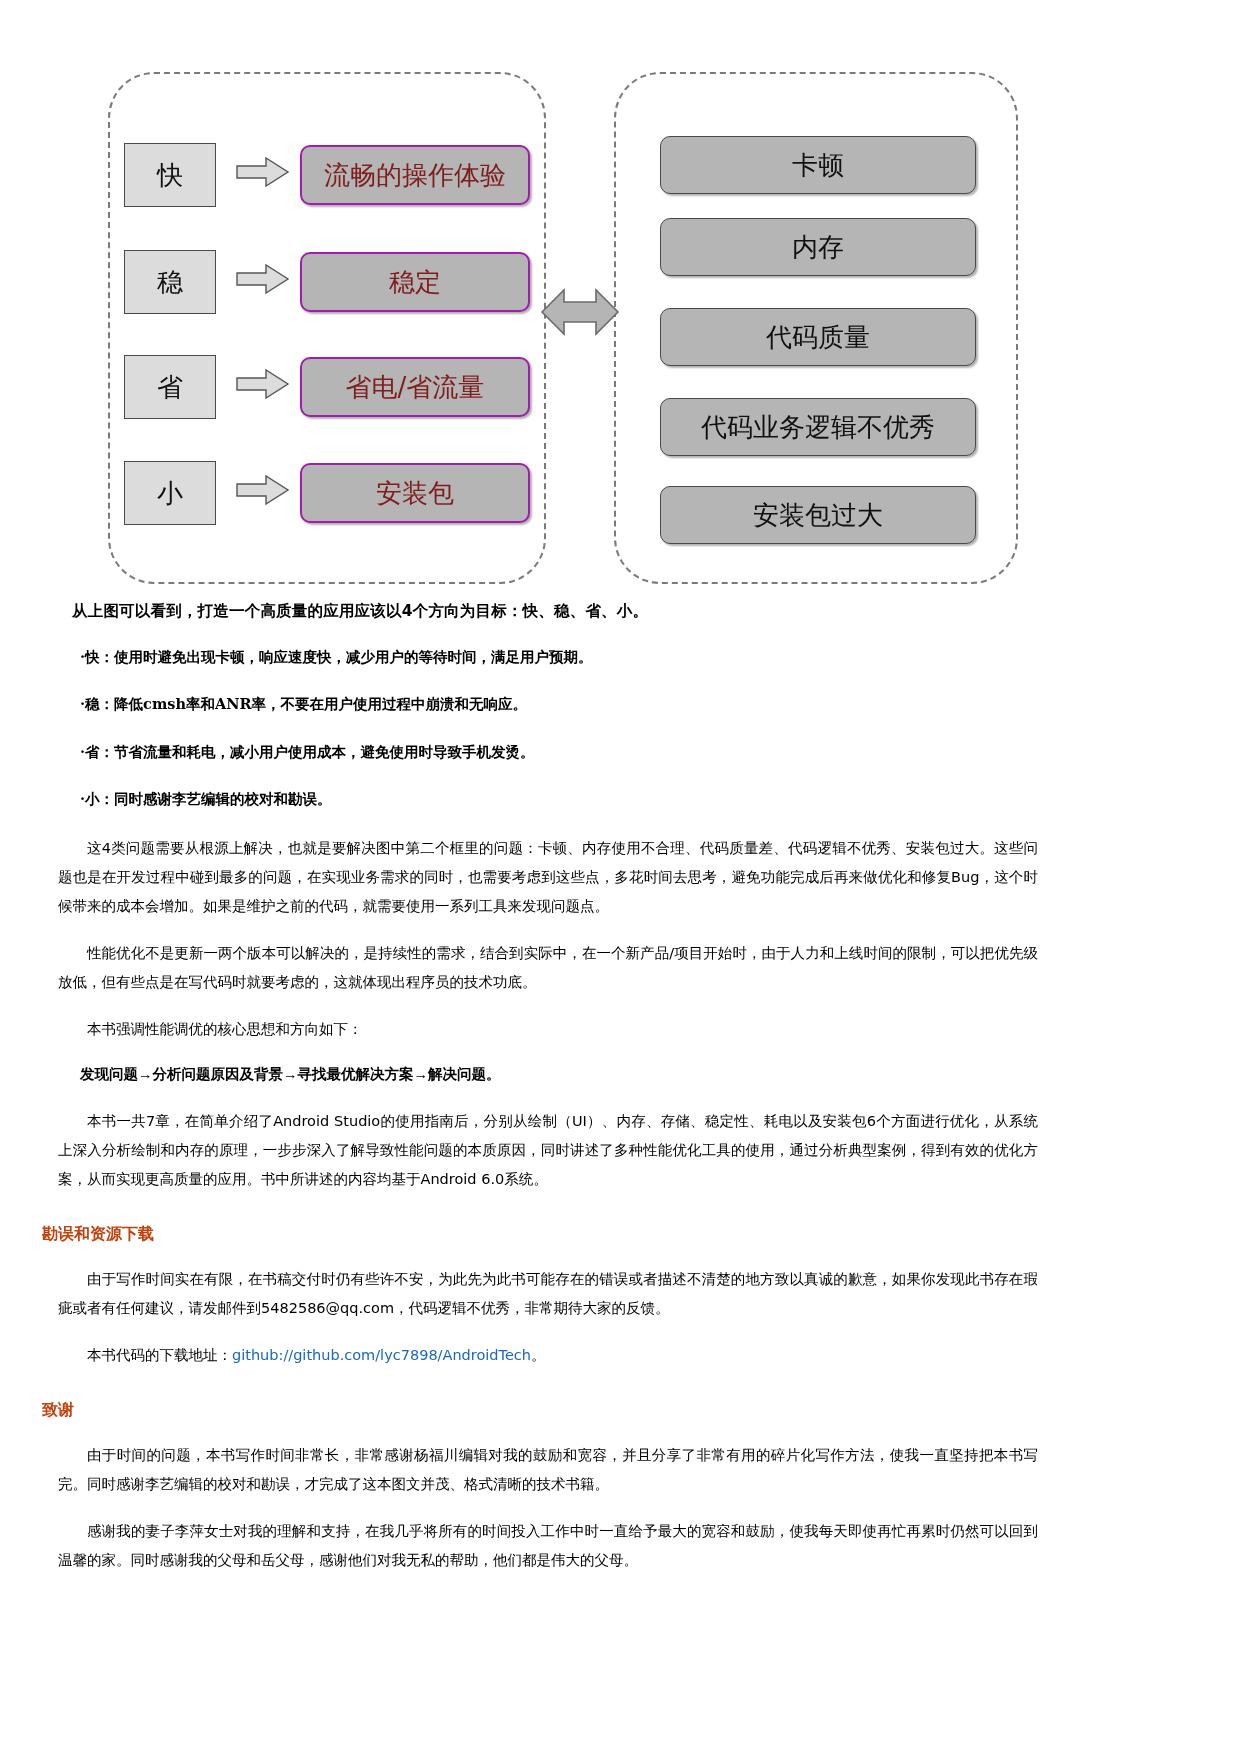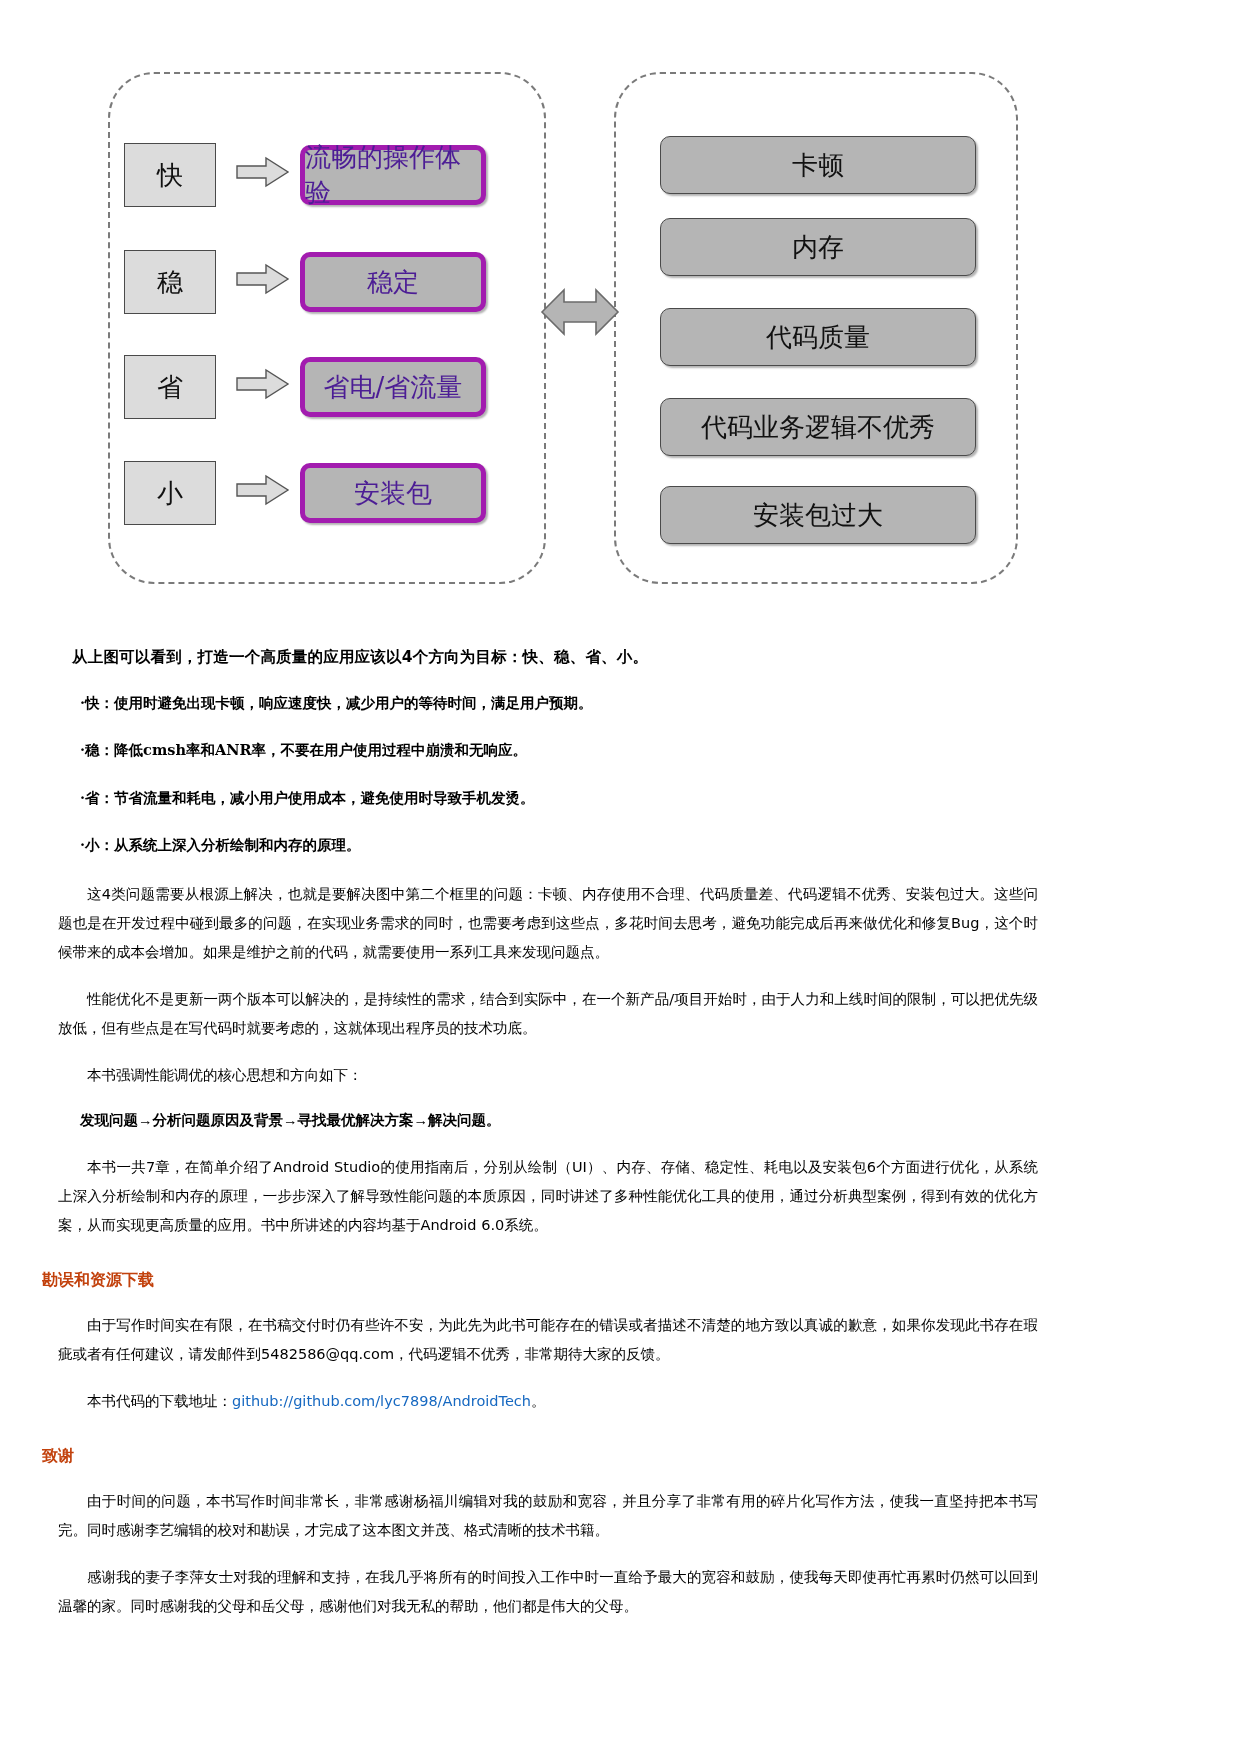--- a/index.html
+++ b/index.html
@@ -57,31 +57,31 @@
   .arrow-right {
     position: absolute;
     left: 128px;
     top: 16px;
     width: 54px;
     height: 32px;
   }
   .goal-val {
     position: absolute;
     left: 192px;
-    width: 186px;
+    width: 230px;
     height: 60px;
     background: #b5b5b5;
-    border: 5px solid #a21caf;
+    border: 2px solid #a21caf;
     border-radius: 10px;
     box-sizing: border-box;
     display: flex;
     align-items: center;
     justify-content: center;
     font-size: 26px;
-    color: #4c1d95;
+    color: #7f1d1d;
     font-family: "DejaVu Sans", sans-serif;
     box-shadow: 2px 2px 2px rgba(0,0,0,.30);
   }
 
   .issue-item {
     position: absolute;
     left: 46px;
     width: 316px;
     height: 58px;
     background: #b5b5b5;
@@ -105,21 +105,20 @@
     width: 80px;
     height: 60px;
   }
 
   
   .content {
     position: relative;
     padding: 0 58px 0 58px;
     box-sizing: border-box;
     width: 1096px;
-    margin-top: 46px;
   }
   p {
     margin: 0 0 18px 0;
   }
   .lead {
     font-size: 15.5px;
     font-weight: bold;
     letter-spacing: .2px;
     line-height: 1.5;
     margin-left: 14px;
@@ -225,21 +224,21 @@
 
 </div>
 
 <div class="content">
 
   <p class="lead">从上图可以看到，打造一个高质量的应用应该以4个方向为目标：快、稳、省、小。</p>
 
   <p class="bullet">·快：使用时避免出现卡顿，响应速度快，减少用户的等待时间，满足用户预期。</p>
   <p class="bullet">·稳：降低cmsh率和ANR率，不要在用户使用过程中崩溃和无响应。</p>
   <p class="bullet">·省：节省流量和耗电，减小用户使用成本，避免使用时导致手机发烫。</p>
-  <p class="bullet">·小：从系统上深入分析绘制和内存的原理。</p>
+  <p class="bullet">·小：同时感谢李艺编辑的校对和勘误。</p>
 
   <p class="body-p">这4类问题需要从根源上解决，也就是要解决图中第二个框里的问题：卡顿、内存使用不合理、代码质量差、代码逻辑不优秀、安装包过大。这些问题也是在开发过程中碰到最多的问题，在实现业务需求的同时，也需要考虑到这些点，多花时间去思考，避免功能完成后再来做优化和修复Bug，这个时候带来的成本会增加。如果是维护之前的代码，就需要使用一系列工具来发现问题点。</p>
   <p class="body-p">性能优化不是更新一两个版本可以解决的，是持续性的需求，结合到实际中，在一个新产品/项目开始时，由于人力和上线时间的限制，可以把优先级放低，但有些点是在写代码时就要考虑的，这就体现出程序员的技术功底。</p>
   <p class="body-p">本书强调性能调优的核心思想和方向如下：</p>
 
   <p class="flow-line">发现问题→分析问题原因及背景→寻找最优解决方案→解决问题。</p>
 
   <p class="body-p">本书一共7章，在简单介绍了Android Studio的使用指南后，分别从绘制（UI）、内存、存储、稳定性、耗电以及安装包6个方面进行优化，从系统上深入分析绘制和内存的原理，一步步深入了解导致性能问题的本质原因，同时讲述了多种性能优化工具的使用，通过分析典型案例，得到有效的优化方案，从而实现更高质量的应用。书中所讲述的内容均基于Android 6.0系统。</p>
 
   <h3 class="section-head">勘误和资源下载</h3>

